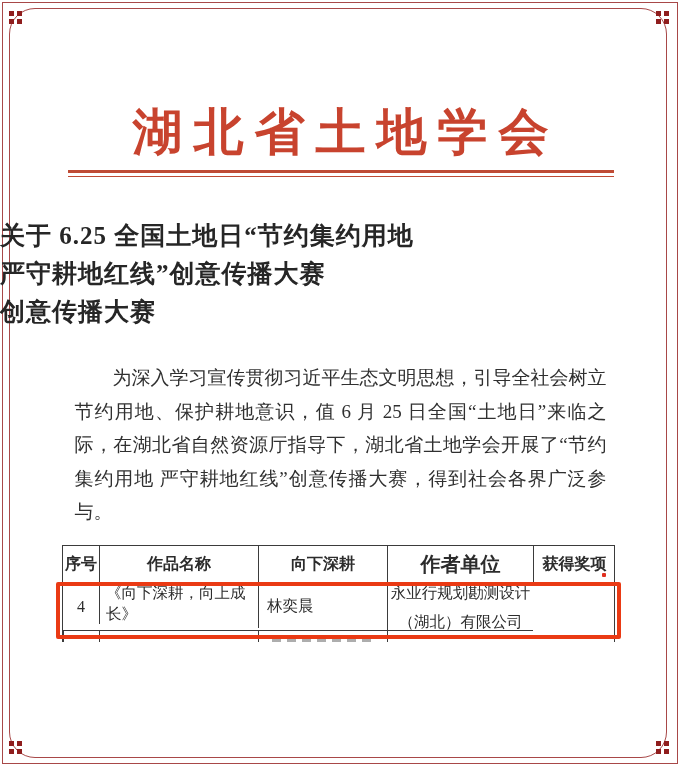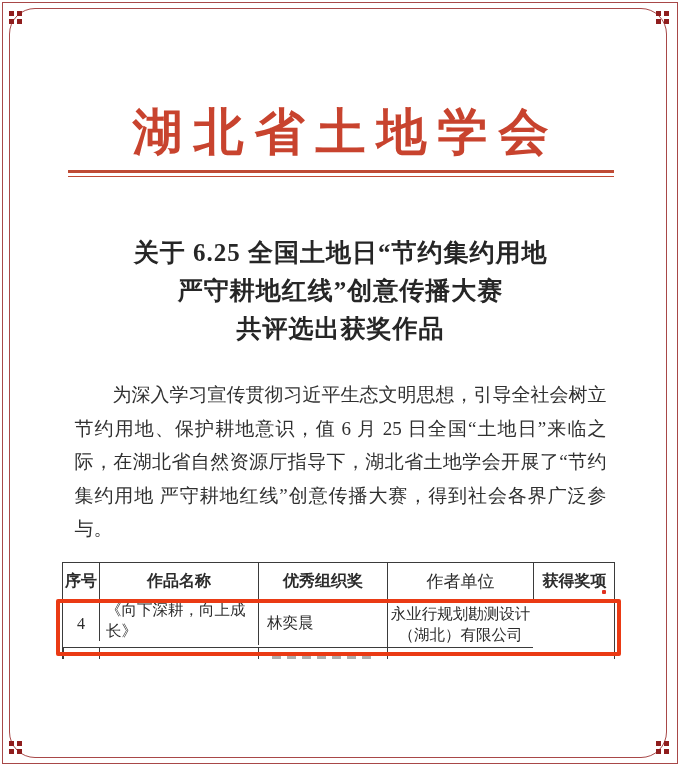--- a/index.html
+++ b/index.html
@@ -35,21 +35,21 @@
   .org-title{
     margin-top:104px;text-align:center;
     font-size:50px;line-height:56px;font-weight:bold;
     color:#c8432e;letter-spacing:11px;padding-left:11px;
   }
   .title-rule{
     width:546px;margin:10px auto 0 auto;height:3px;
     border-top:3px solid #bf4b35;border-bottom:1.5px solid #bf4b35;
   }
   .heading{
-    margin-top:57px;text-align:center;color:#262626;
+    margin-top:40px;color:#262626;
     font-size:25px;line-height:38px;font-weight:bold;letter-spacing:1px;
   }
   .bodytext{
     width:548px;margin:30px auto 0 auto;color:#303030;
     font-size:19px;line-height:33.5px;text-align:justify;
   }
   .bodytext p{margin:8px;text-indent:2em;}
 
   
   .tbl-wrap{position:relative;width:553px;margin:16px 0 0 62px;}
@@ -93,41 +93,41 @@
 
 <div class="doc">
 
   <div class="org-title">湖北省土地学会</div>
 
   <div class="title-rule"></div>
 
   <div class="heading">
     <div>关于 6.25 全国土地日“节约集约用地</div>
     <div>严守耕地红线”创意传播大赛</div>
-    <div>共评选出获奖作品</div>
+    <div>创意传播大赛</div>
   </div>
 
   <div class="bodytext">
     <p>为深入学习宣传贯彻习近平生态文明思想，引导全社会树立节约用地、保护耕地意识，值 6 月 25 日全国“土地日”来临之际，在湖北省自然资源厅指导下，湖北省土地学会开展了“节约集约用地 严守耕地红线”创意传播大赛，得到社会各界广泛参与。</p>
   </div>
 
   <div class="tbl-wrap">
     <div class="tbl">
 
       <div class="cell c0 row-h-cell row-h" style="display:contents"></div>
       <div class="cell c0" style="height:38px;font-weight:bold;font-size:16px;border-top:none">序号</div>
       <div class="cell" style="height:38px;font-weight:bold;font-size:16px;border-top:none">作品名称</div>
-      <div class="cell" style="height:38px;font-weight:bold;font-size:16px;border-top:none">优秀组织奖</div>
-      <div class="cell" style="height:38px;font-weight:normal;font-size:17px;border-top:none">作者单位</div>
+      <div class="cell" style="height:38px;font-weight:bold;font-size:16px;border-top:none">向下深耕</div>
+      <div class="cell" style="height:38px;font-weight:bold;font-size:20px;border-top:none">作者单位</div>
       <div class="cell" style="height:38px;font-weight:bold;font-size:16px;border-top:none">获得奖项</div>
 
       <div class="cell c0" style="height:46px;font-size:16px">4</div>
       <div class="cell left" style="height:40px">《向下深耕，向上成长》</div>
       <div class="cell left" style="height:44px;padding-left:8px">林奕晨</div>
-      <div class="cell" style="height:46px;line-height:21px;padding:16px 2px">永业行规划勘测设计（湖北）有限公司</div>
+      <div class="cell" style="height:46px;line-height:29px;padding:16px 2px">永业行规划勘测设计（湖北）有限公司</div>
 
       <div class="cell c0 row-p-cell" style="height:12px;overflow:hidden"></div>
       <div class="cell" style="height:12px;overflow:hidden"></div>
       <div class="cell" style="height:12px;overflow:hidden"></div>
       <div class="cell" style="height:12px;overflow:hidden;align-items:flex-end">
           <div class="smudge"></div>
         </div>
       <div class="cell" style="height:12px;overflow:hidden"></div>
     </div>
 

